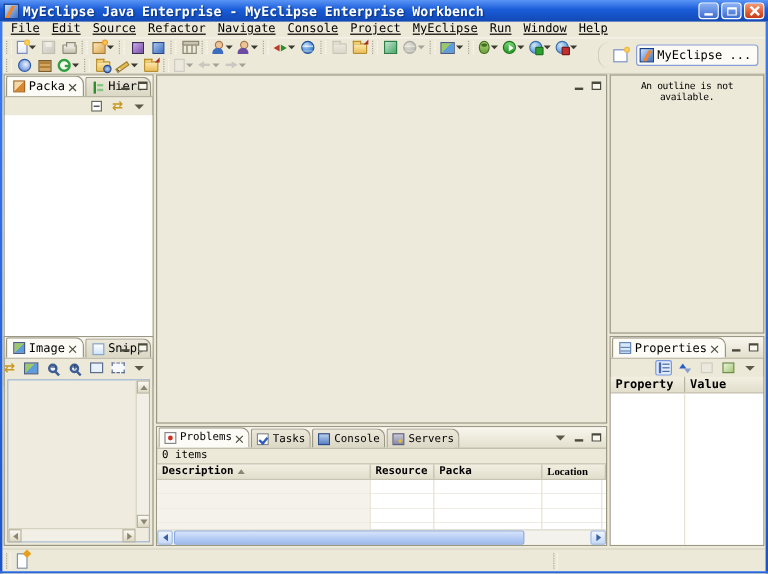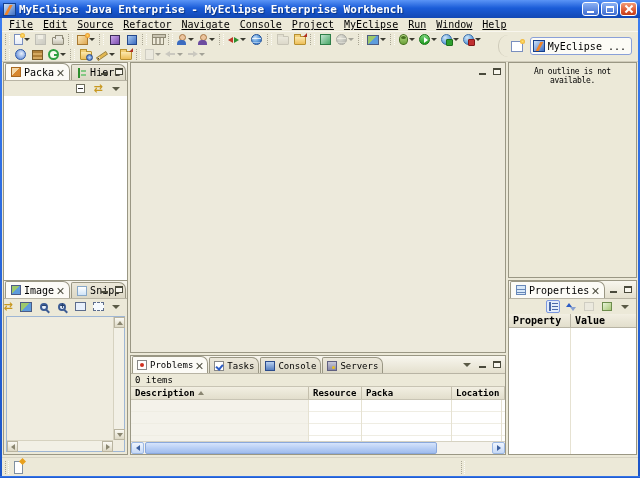--- a/index.html
+++ b/index.html
@@ -183,21 +183,21 @@
   #props-header .th { padding:0 4px; display:flex; align-items:center; }
   #props-header .th.p { width:62px; border-right:1px solid #B8B4A4; }
   #props-body { flex:1; background:#FFF; position:relative; }
   #props-body .colsep { left:61px; }
 
   
   #problems-view .vtabs .vtab { font-size:9px; padding:0 4px; }
   #items-line { flex:0 0 12px; display:flex; align-items:center; padding:0 4px; font-size:9px; }
   #ptable-header { flex:0 0 14px; display:flex; background:linear-gradient(#F2EFE2,#E2DECC); border-top:1px solid #C8C4B4; border-bottom:1px solid #C8C4B4; font-weight:bold; font-size:9px; }
   #ptable-header .th { display:flex; align-items:center; gap:3px; padding:0 4px; border-right:1px solid #C4BFAC; }
-  .col-desc { width:178px; } .col-res { width:53px;text-align:right; } .col-path { width:90px; } .col-loc { flex:1; border-right:none; }
+  .col-desc { width:178px; } .col-res { width:53px;text-align:right; } .col-path { width:90px; } .col-loc { flex:1; border-right:none;font-family:Liberation Serif, serif; }
   .sort-asc { width:0; height:0; border-left:3px solid transparent; border-right:3px solid transparent; border-bottom:4px solid #8A8672; }
   #ptable-body { flex:1; position:relative; background:#FFF; }
   #ptable-body .rowlines { position:absolute; inset:0; background:repeating-linear-gradient(to bottom, transparent 0 11px, #EFEDE3 11px 12px); }
   .colsep { position:absolute; top:0; bottom:0; width:1px; background:#E6E2D2; }
   #ptable-body .cs1 { left:177px; } #ptable-body .cs2 { left:230px; } #ptable-body .cs3 { left:320px; } #ptable-body .cs4 { left:370px; }
   #ptable-body .desc-tint { position:absolute; left:0; top:0; bottom:0; width:177px; background:#F4F2EA; }
 
   
   #problems-hscroll { flex:0 0 13px; display:flex; align-items:center; background:#F4F2EC; border-top:1px solid #D6D2C2; padding:0; }
   .xpbtn { width:13px; height:12px; background:linear-gradient(#EFF5FE,#C6D9F6); border:1px solid #9CB8E4; border-radius:2px; display:flex; align-items:center; justify-content:center; flex:0 0 13px; }

